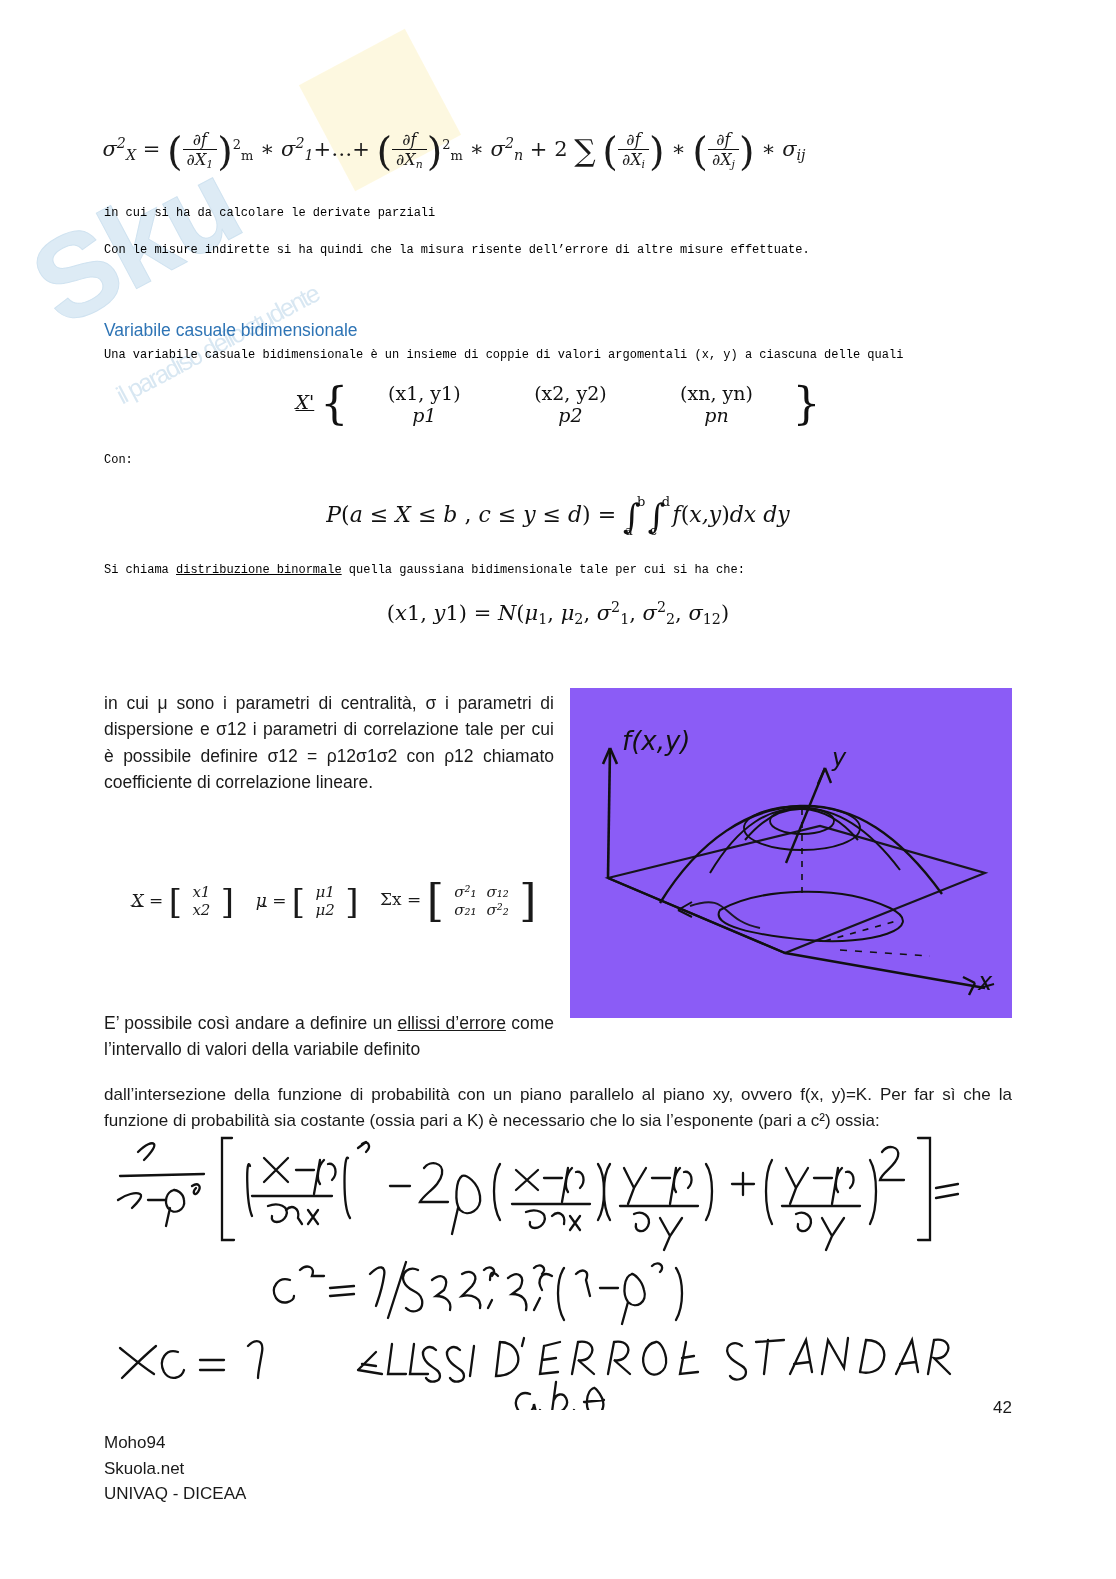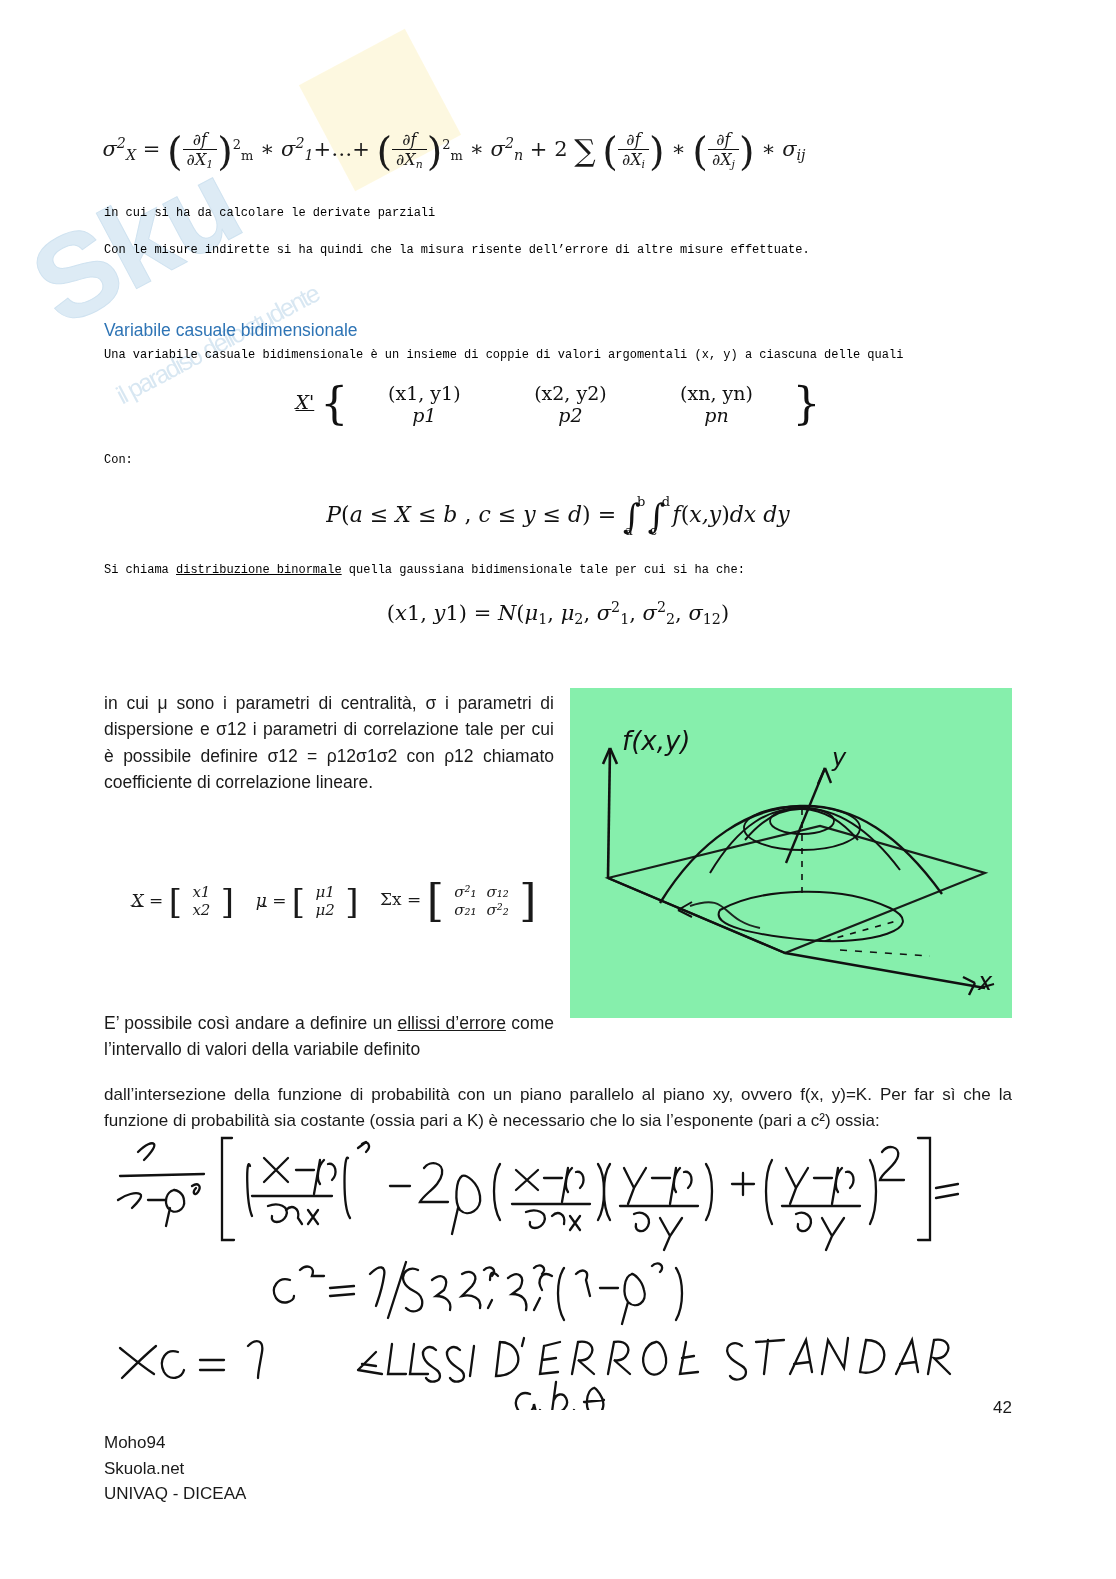--- a/index.html
+++ b/index.html
@@ -100,21 +100,21 @@
     vertical-align:middle;
     line-height:.9;
     font-style:normal;
   }
   .bigsum { font-size:30px; font-family:"DejaVu Serif", serif; vertical-align:middle; }
   
   .figure {
     position:absolute;
     left:570px; top:688px;
     width:442px; height:330px;
-    background:#86efac;
+    background:#8b5cf6;
   }
   .figure svg { display:block; }
   .left-col {
     position:absolute; left:104px; top:690px; width:450px;
     font-size:17.5px; line-height:1.5;
     text-align:justify;
   }
   .matrix-row {
     position:absolute; left:104px; top:880px; width:460px;
     text-align:center;

